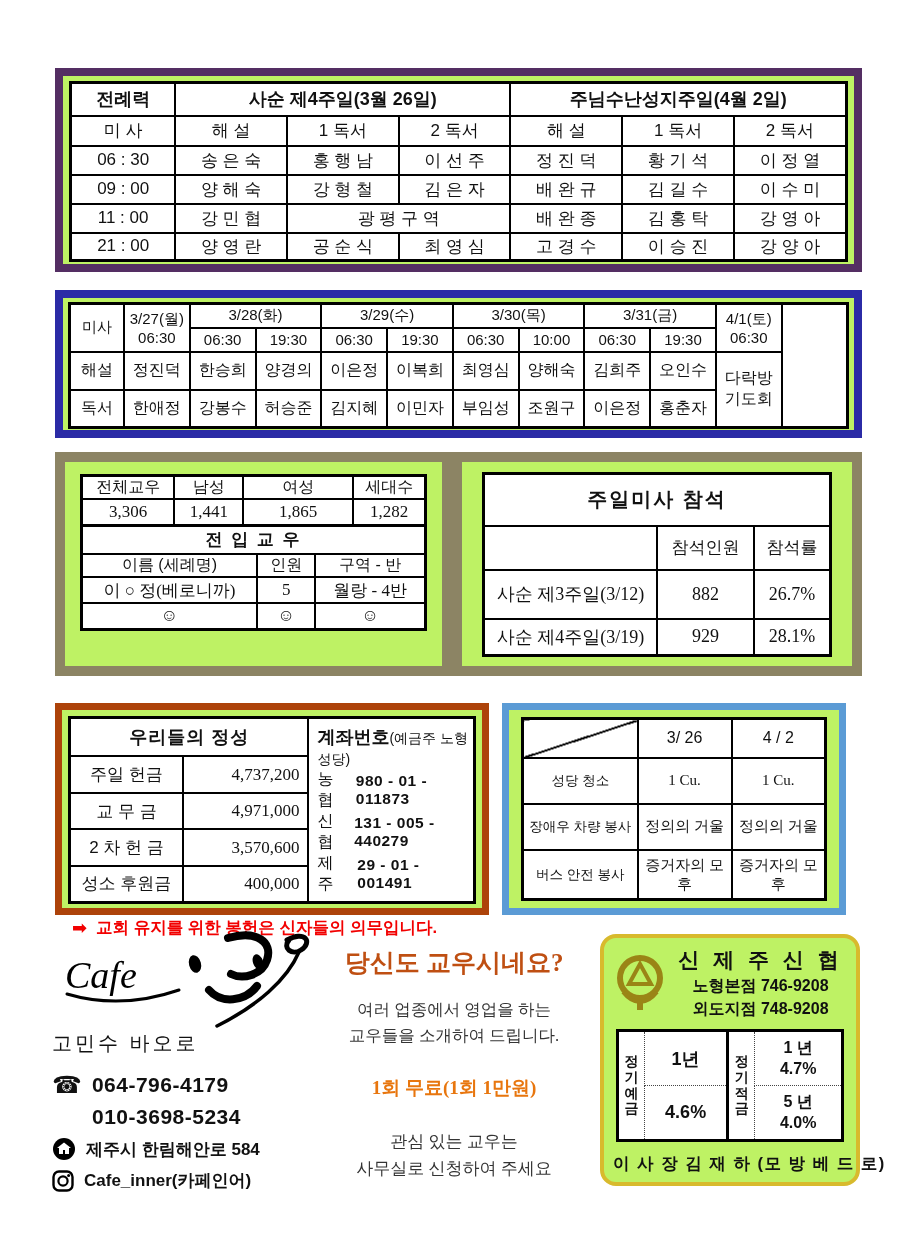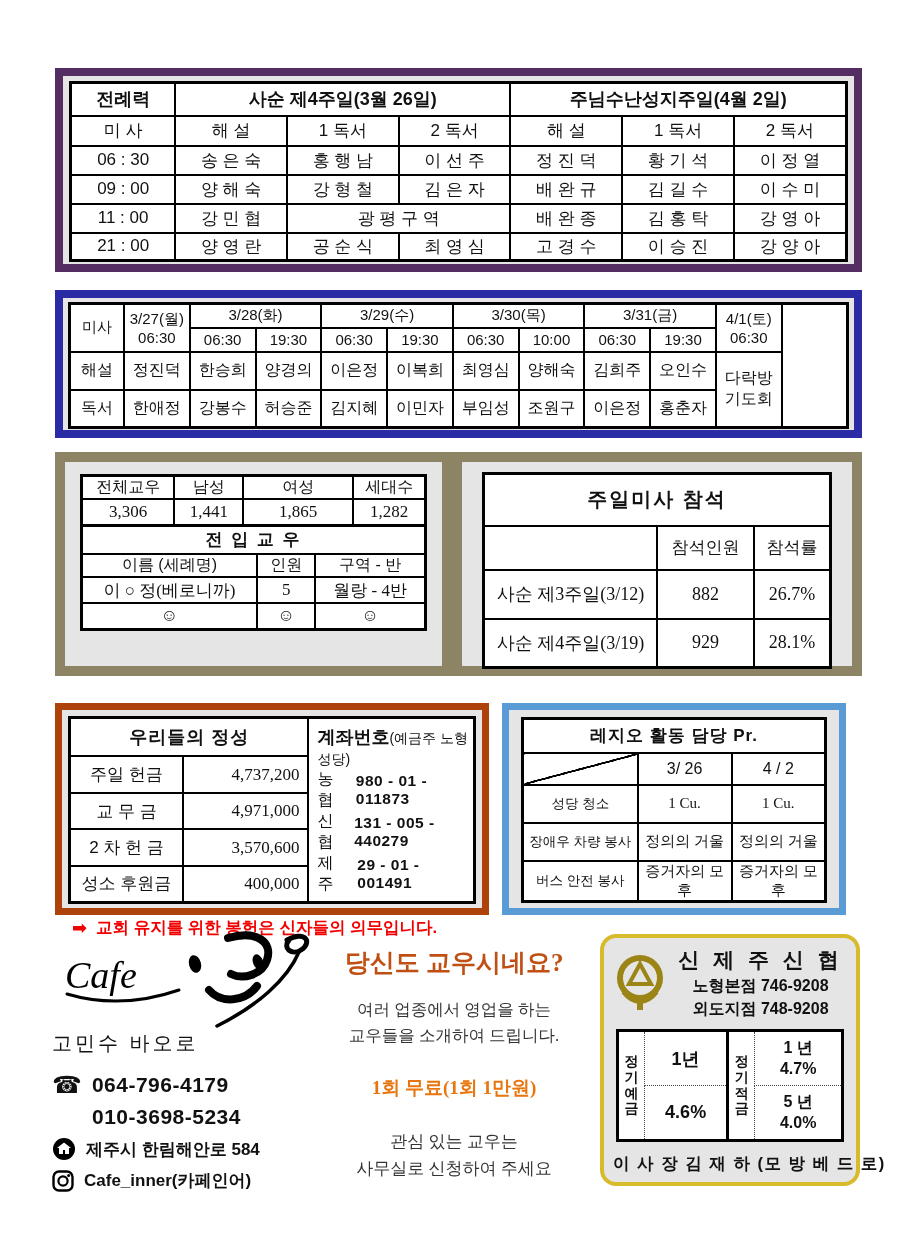--- a/index.html
+++ b/index.html
@@ -2,21 +2,21 @@
 <html><head>
 <meta charset="utf-8">
 <style>
   *{box-sizing:border-box;margin:0;padding:0}
   html{background:#fff}
   body{position:relative;width:898px;height:1252px;background:#fff;
        font-family:"Liberation Sans","DejaVu Sans",sans-serif;color:#111}
   .pre{white-space:pre-line}
   table{border-collapse:collapse;table-layout:fixed;background:#fff}
   td{border:2px solid #000;text-align:center;vertical-align:middle;overflow:hidden}
-  .frame{position:absolute;background:#e5e5e5}
+  .frame{position:absolute;background:#bef264}
 
   
   #liturgy-frame{left:55px;top:68px;width:807px;height:204px;border:8px solid #542e63;padding:5px 6px}
   #liturgy-table{width:100%;height:100%;border:3px solid #000;font-size:17px}
   #liturgy-table .r-title td{font-size:18px;font-weight:bold}
   #liturgy-table .r-head td{font-size:17px}
 
   
   #weekday-frame{left:55px;top:290px;width:807px;height:148px;border:8px solid #2b2ba6;padding:4px 5px}
   #weekday-table{width:100%;height:100%;border:3px solid #000;font-size:15px}
@@ -295,21 +295,21 @@
     <tr class="h" style="height:44px">
       <td></td>
       <td>참석인원</td>
       <td>참석률</td>
     </tr>
     <tr class="d" style="height:49px">
       <td>사순 제3주일(3/12)</td>
       <td>882</td>
       <td>26.7%</td>
     </tr>
-    <tr class="d" style="height:49px">
+    <tr class="d" style="height:37px">
       <td>사순 제4주일(3/19)</td>
       <td>929</td>
       <td>28.1%</td>
     </tr>
   </tbody>
     </table>
 </div>
 
 <div class="frame" id="offering-frame">
   <table id="offering-table">
@@ -364,23 +364,20 @@
 </div>
 
 <div class="frame" id="legio-frame">
   <table id="legio-table">
     <colgroup>
         <col style="width:38%">
         <col style="width:31%">
         <col style="width:31%">
       </colgroup>
     <tbody>
-        <tr class="t" style="height:34px">
-          <td colspan="3">레지오 활동 담당 Pr.</td>
-        </tr>
     <tr class="h" style="height:32px">
       <td class="diag"></td>
       <td>3/ 26</td>
       <td>4 / 2</td>
     </tr>
     <tr style="height:38px">
       <td class="lbl">성당 청소</td>
       <td class="val">1 Cu.</td>
       <td class="val">1 Cu.</td>
     </tr>

